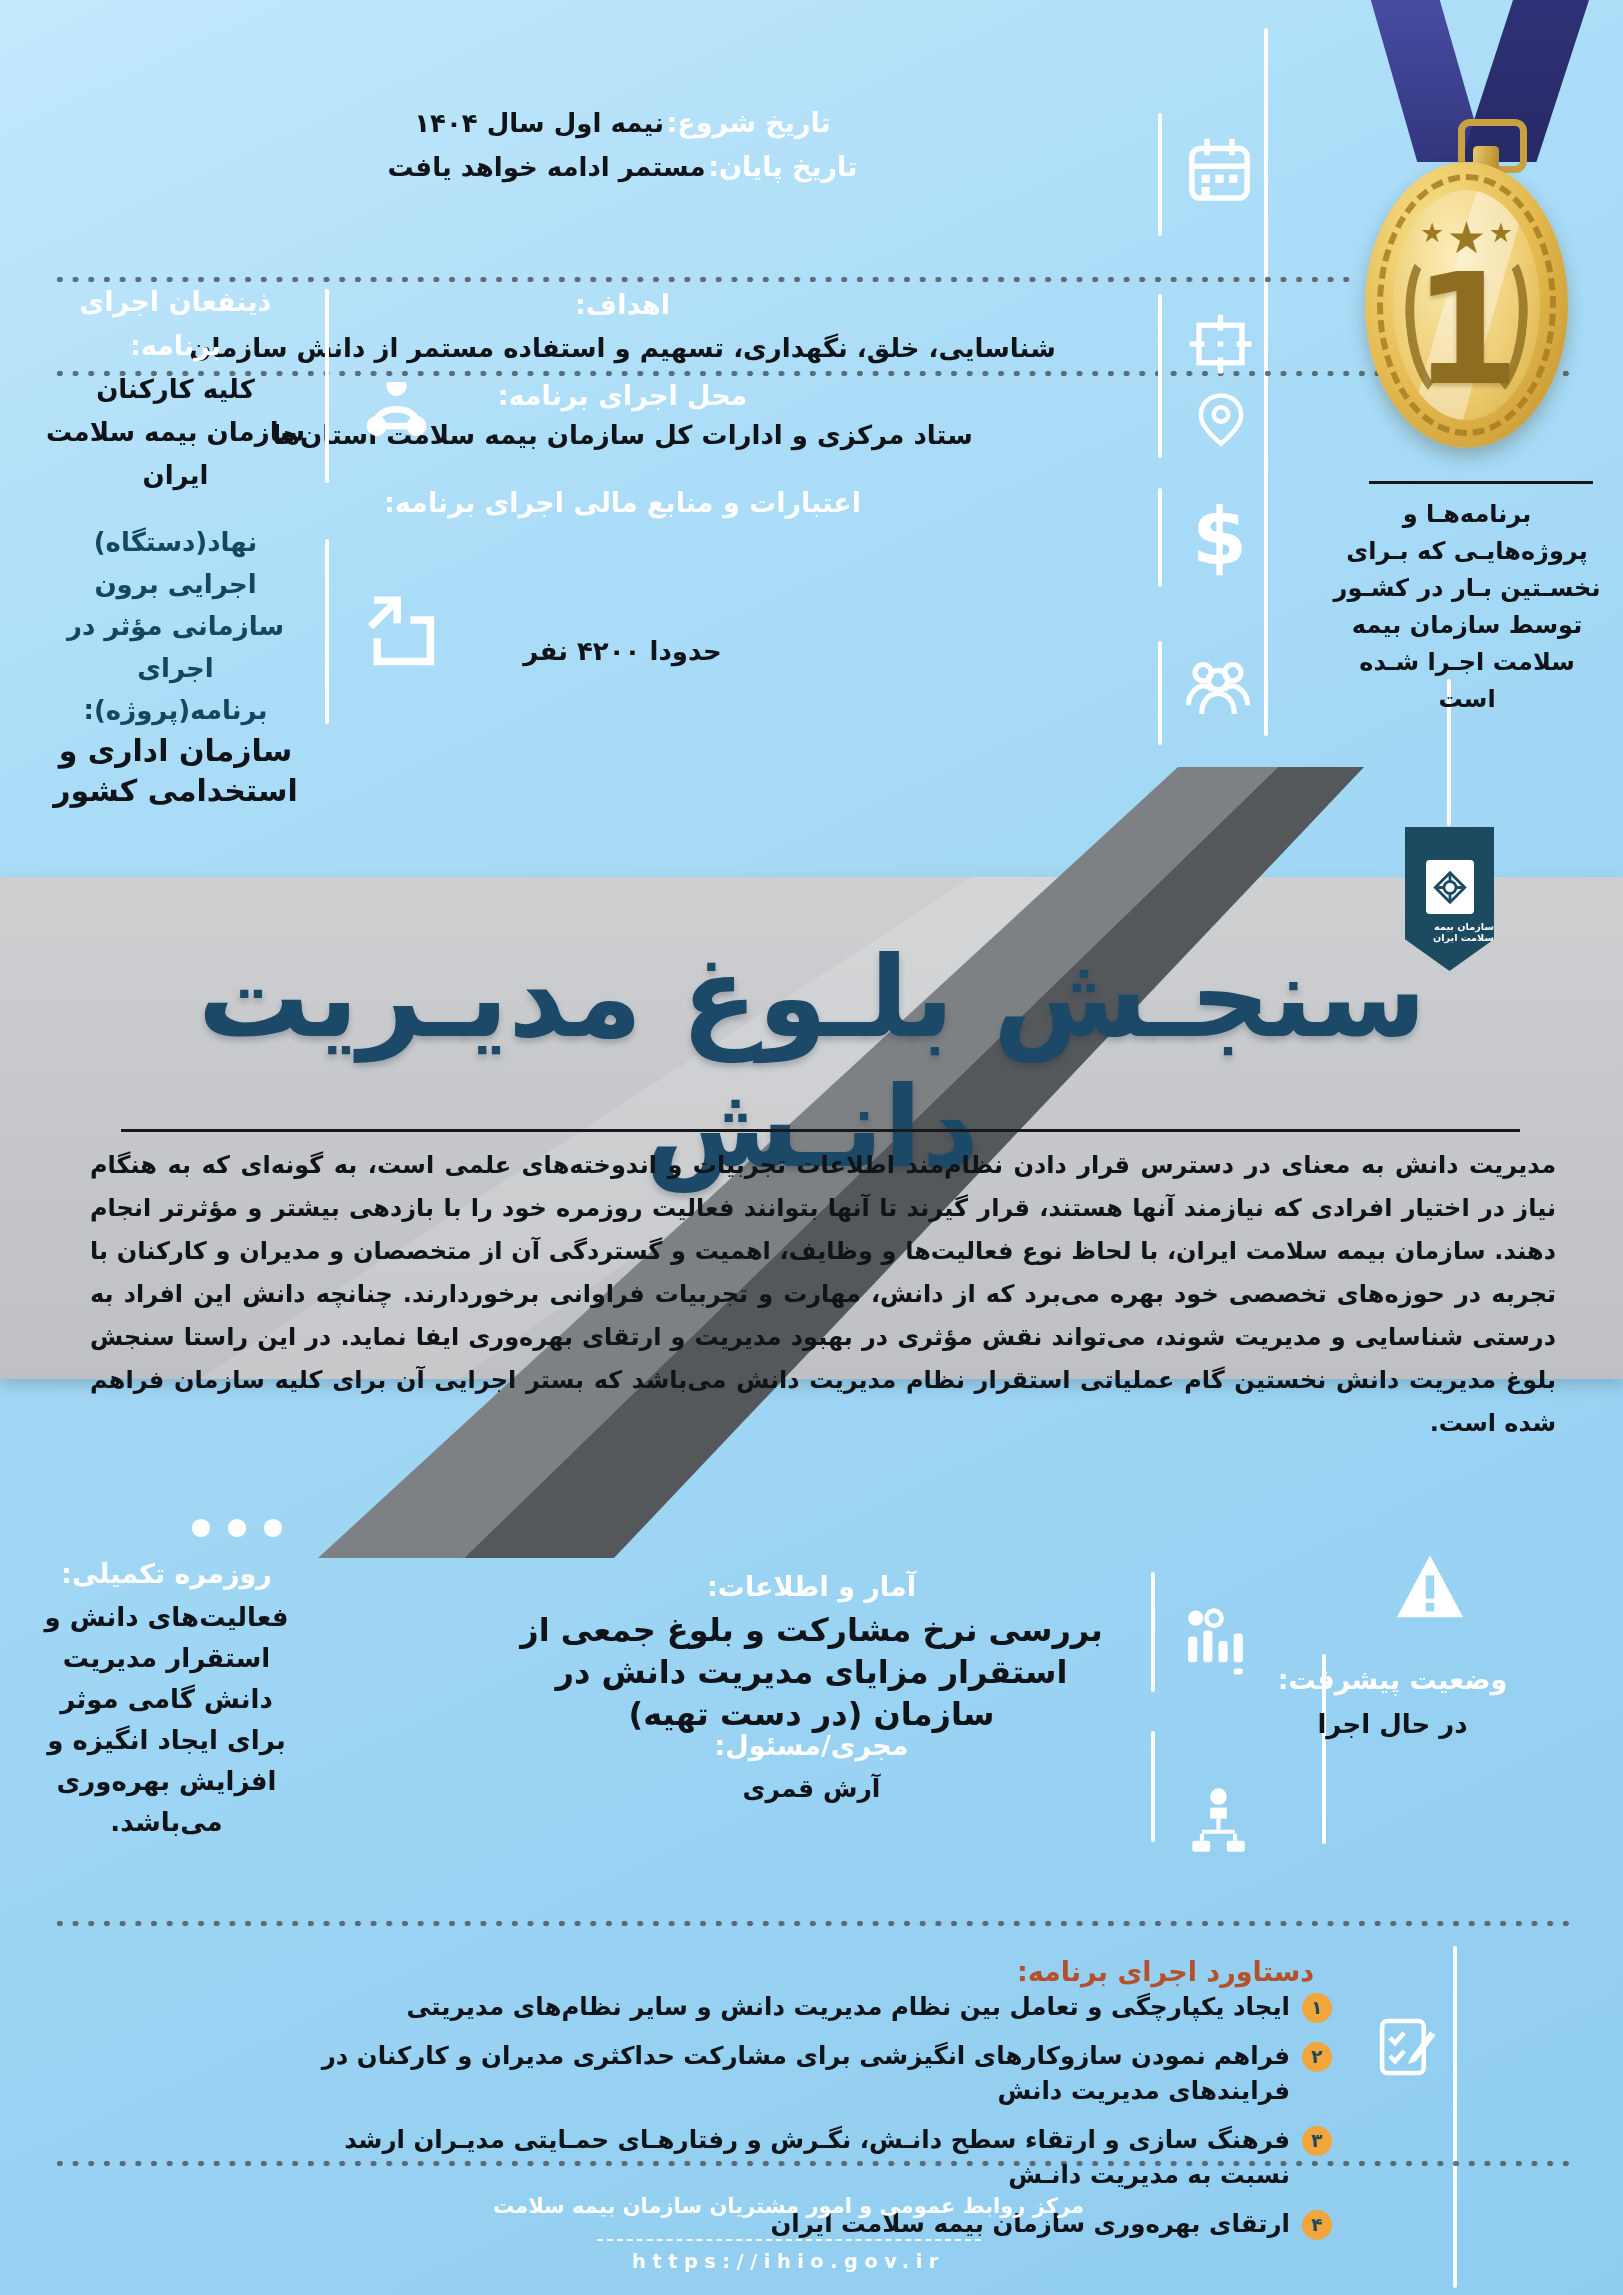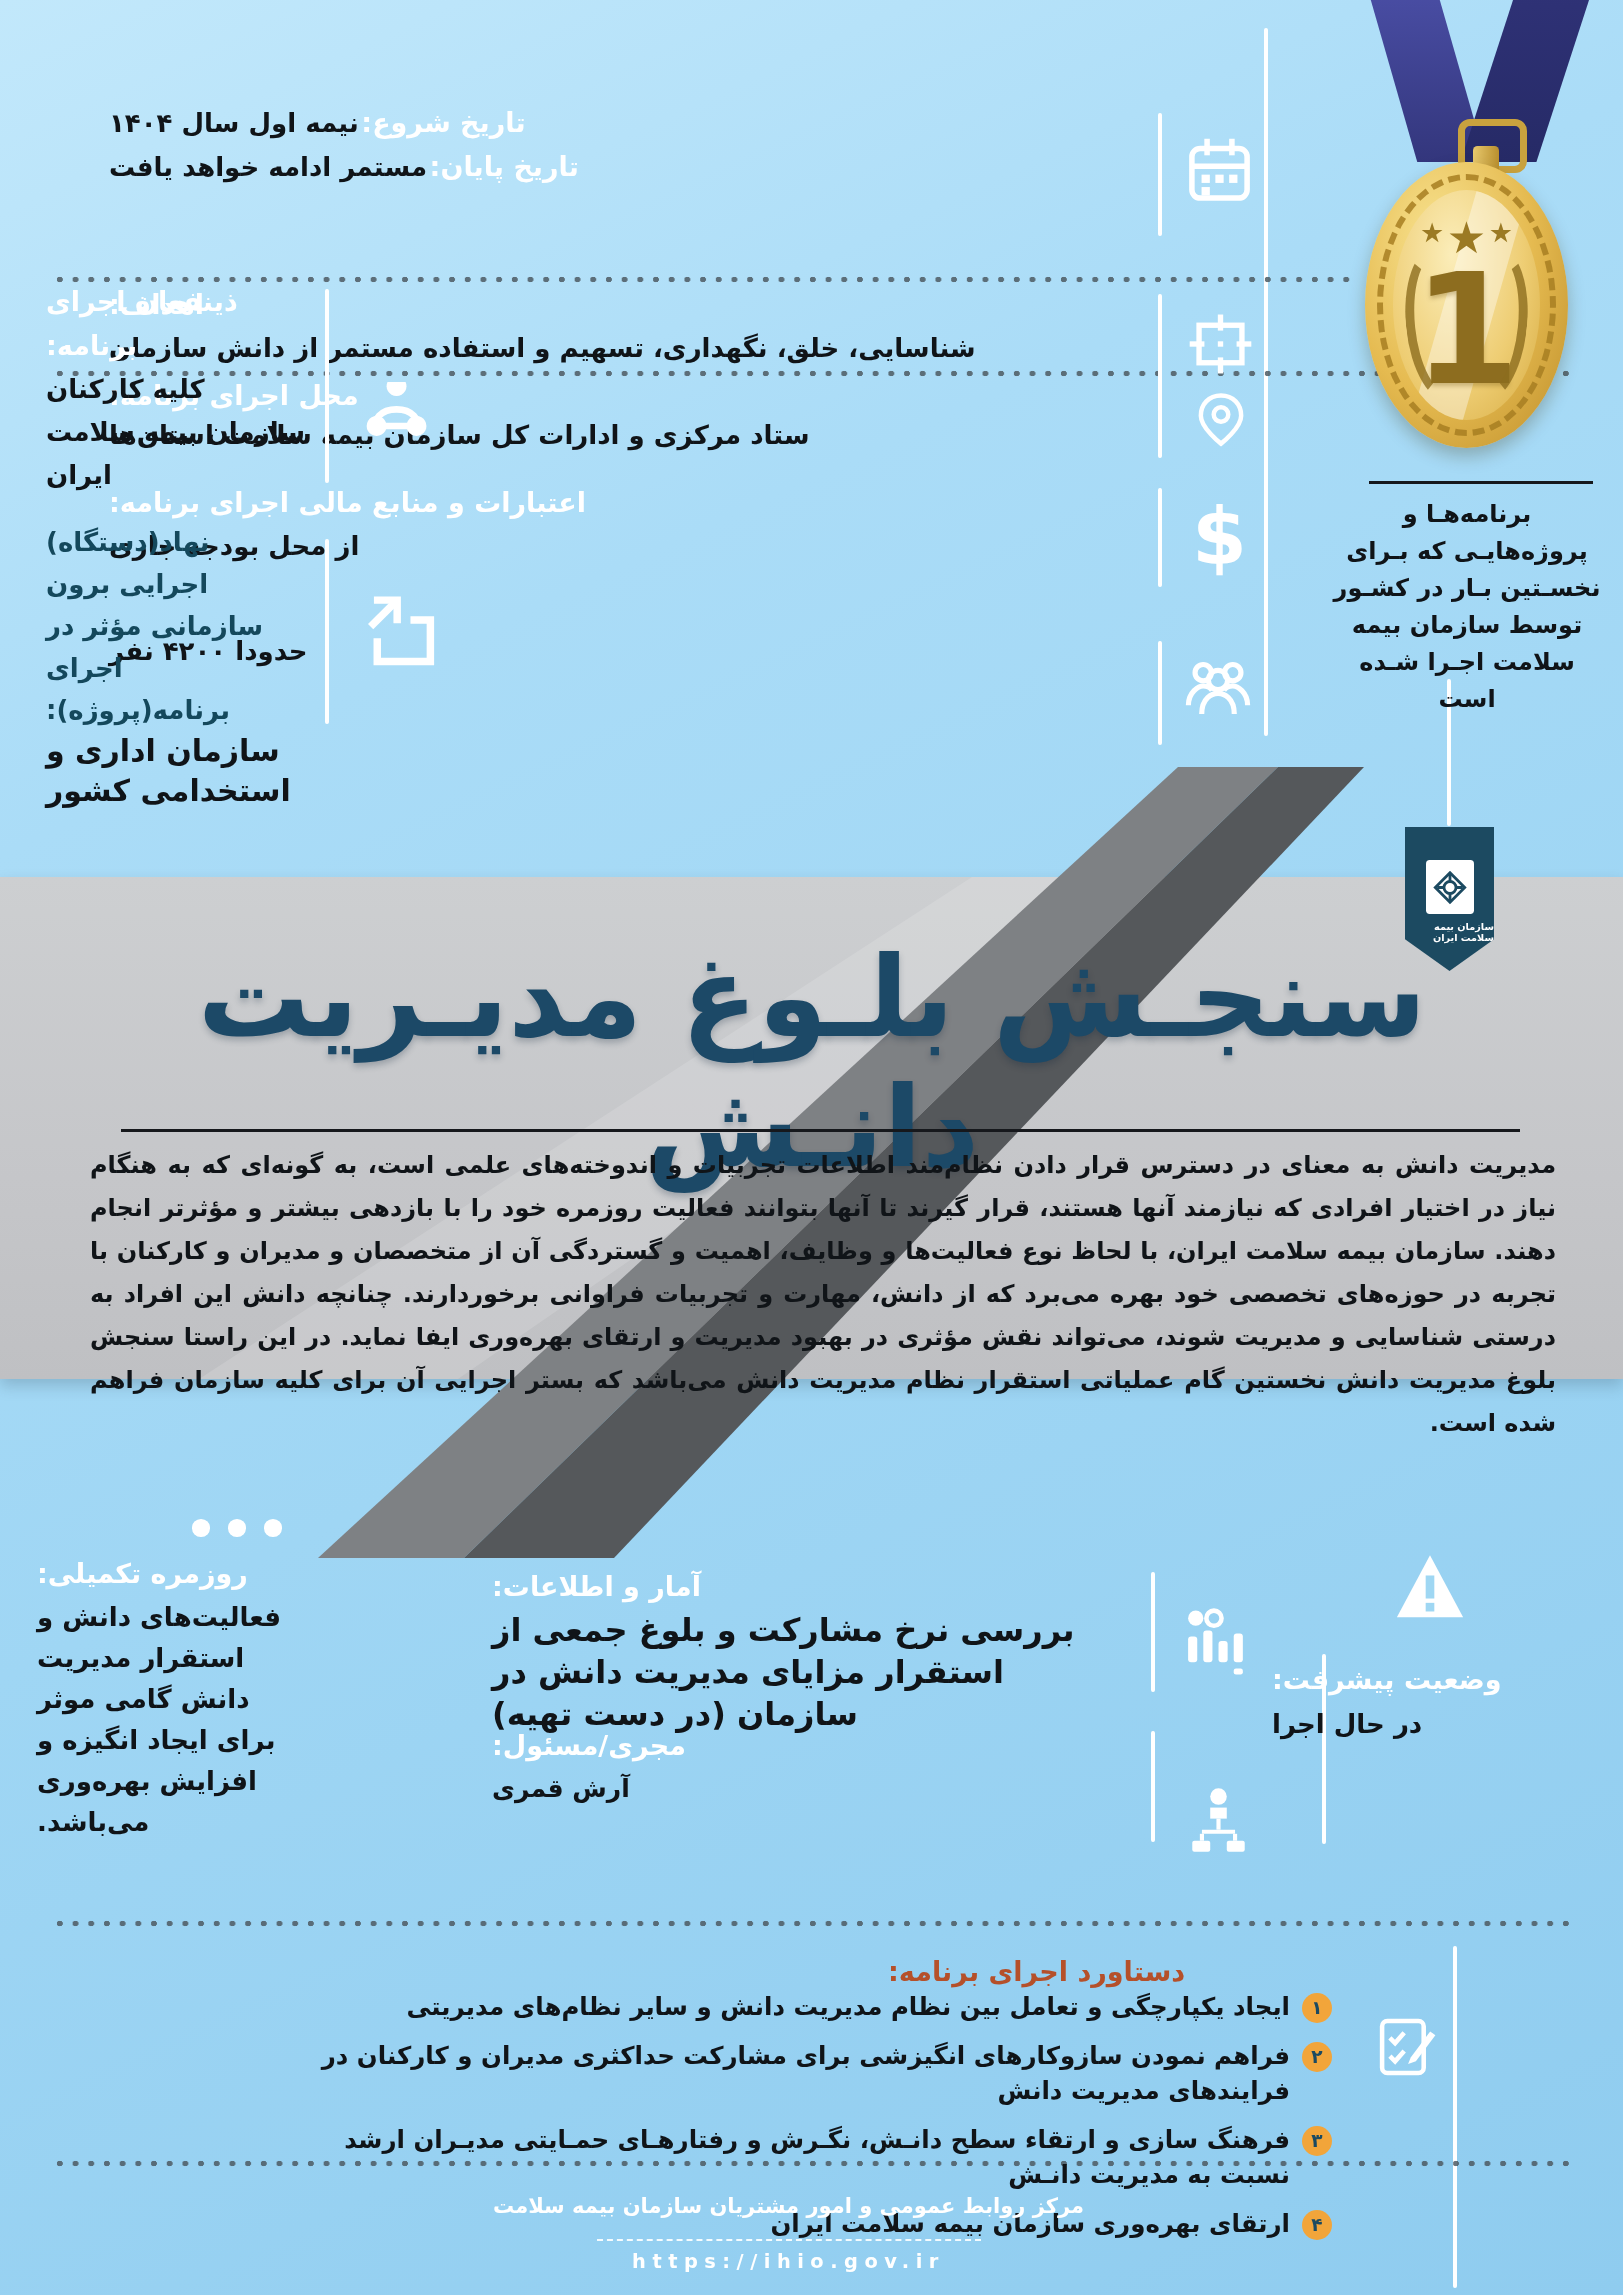--- a/index.html
+++ b/index.html
@@ -27,21 +27,21 @@
     clip-path:polygon(305px 1556px,1157px 1556px,1316px 1632px,1623px 1632px,1623px 1932px,1316px 1932px,1185px 1714px,305px 1714px);}
   .exec-teal{background:#4ec4d3;
     clip-path:polygon(305px 1714px,1185px 1714px,1316px 1932px,1623px 1932px,1623px 1995px,1316px 1995px,1231px 1901px,305px 1901px);}
   
   .vline{position:absolute;width:3.7px;background:#fff;border-radius:1.9px;}
   .dotted{position:absolute;height:7.4px;background-image:radial-gradient(circle 2.8px at 3.7px 3.7px,#4d5a62 0 2.8px,transparent 3.2px);
           background-size:15.7px 7.4px;background-repeat:repeat-x;opacity:.85;}
   .wlabel{color:#ffffff;font-size:27px;line-height:44px;}
   .bvalue{color:#101418;font-size:26px;line-height:42px;}
   .tlabel{color:#14485c;font-size:27px;line-height:43px;}
-  .rowtext{text-align:left;}
+  .rowtext{text-align:center;}
   .ic{position:absolute;}
   .ic svg{width:100%;height:100%;}
   .center{text-align:center;}
   
   .strap{position:absolute;top:-14px;height:176px;}
   .disc,.disc-in{border-radius:50%;}
   .star{color:#9b7a24;}
   
   .badge{position:absolute;left:1405px;top:827px;width:89px;height:144px;background:#1c4a61;
          clip-path:polygon(0 0,100% 0,100% 78%,50% 100%,0 78%);
@@ -131,21 +131,20 @@
   <div class="vline" style="left:1158px;top:380px;height:78px;"></div>
   <div class="abs rowtext" style="right:487px;top:376px;width:1027px;">
     <div class="wlabel" style="line-height:40px;">محل اجرای برنامه:</div>
     <div class="bvalue" style="line-height:39px;">ستاد مرکزی و ادارات کل سازمان بیمه سلامت استان‌ها</div>
   </div>
 
   <div class="abs" style="left:1185px;top:491px;width:69px;height:93px;color:#fff;font-size:79px;text-align:center;line-height:93px;">$</div>
   <div class="vline" style="left:1158px;top:488px;height:99px;"></div>
   <div class="abs rowtext" style="right:487px;top:481px;width:1027px;">
     <div class="wlabel">اعتبارات و منابع مالی اجرای برنامه:</div>
-    <div class="bvalue">از محل بودجه جاری</div>
   </div>
 
   <div class="ic" style="left:1181px;top:638px;width:74px;height:93px;">
     <svg viewBox="0 0 100 100" fill="none" stroke="#fff" stroke-width="7">
       <circle cx="30" cy="34" r="11"></circle>
         <circle cx="70" cy="34" r="11"></circle>
       <path d="M10 78 C10 60 24 52 30 52 C36 52 40 55 42 58"></path>
       <path d="M90 78 C90 60 76 52 70 52 C64 52 60 55 58 58"></path>
       <circle cx="50" cy="44" r="13"></circle>
       <path d="M28 90 C28 68 42 62 50 62 C58 62 72 68 72 90"></path>

